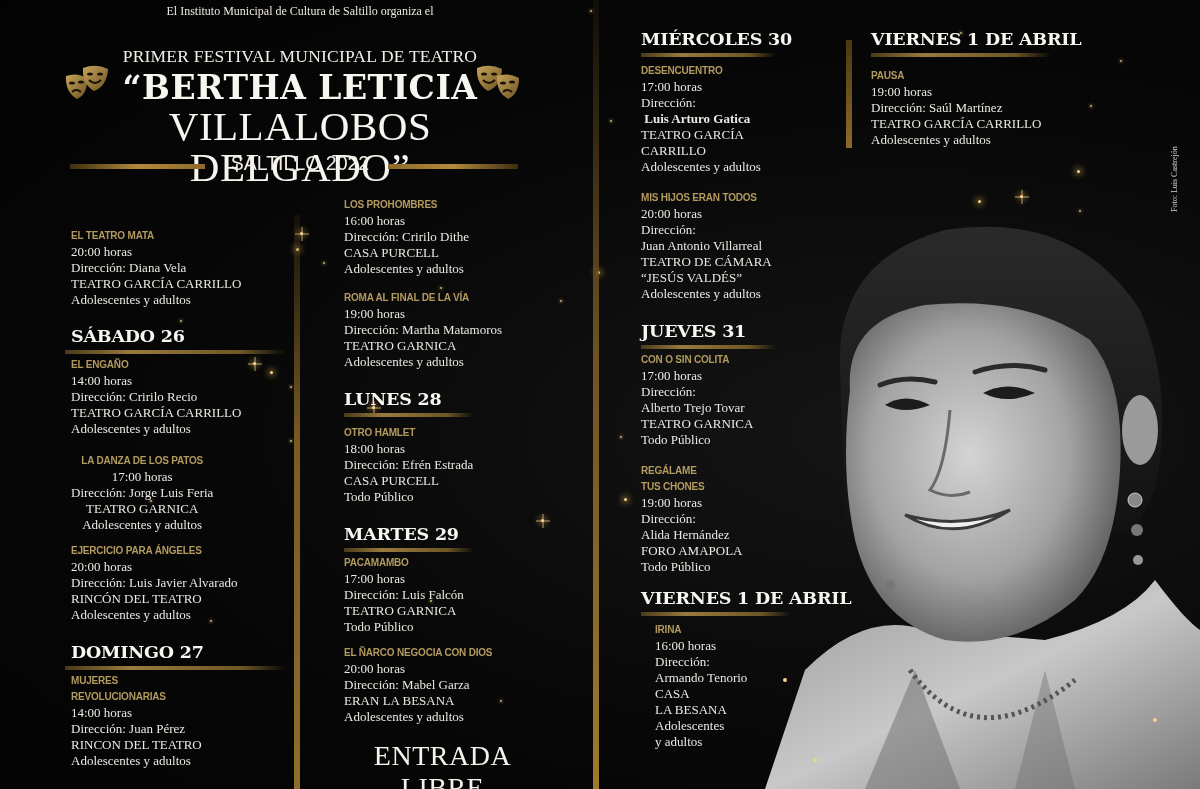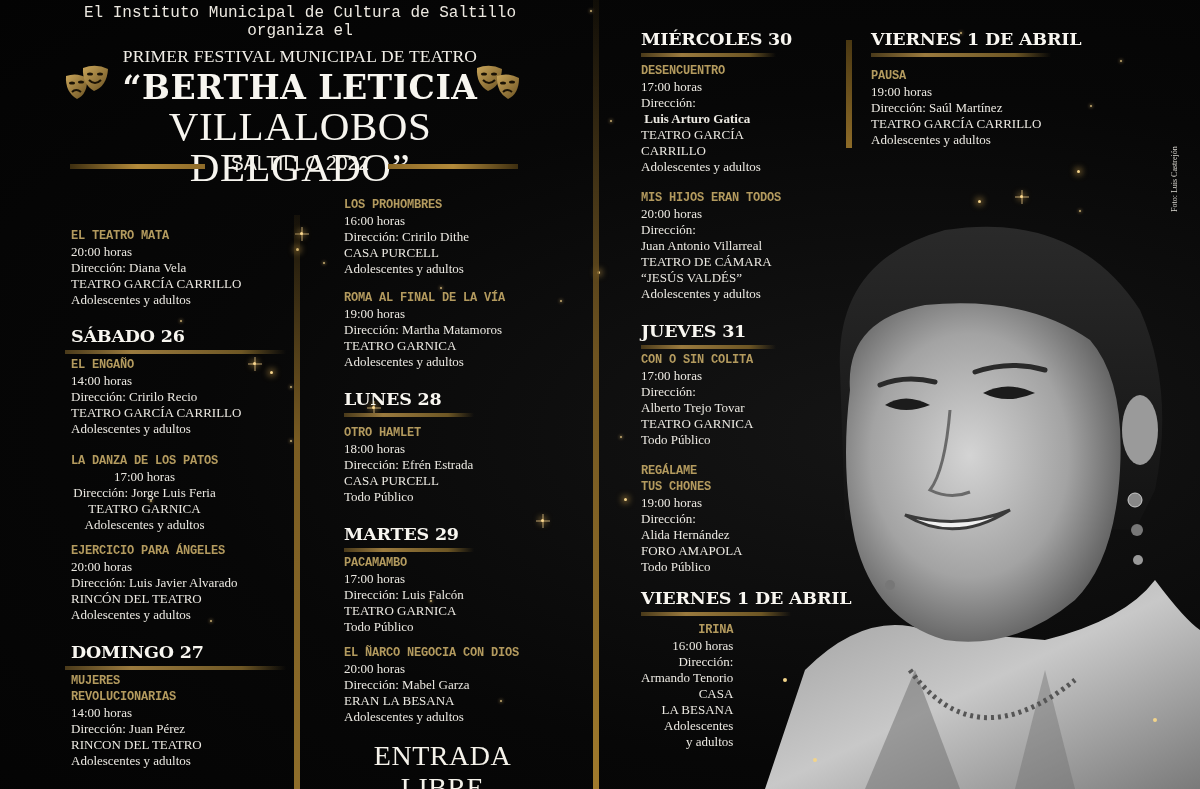--- a/index.html
+++ b/index.html
@@ -13,22 +13,22 @@
   .star { position: absolute; width: 3px; height: 3px; border-radius: 50%;
     background: #f6d58c; box-shadow: 0 0 6px 2px rgba(240,190,90,0.55); }
   .star.small { width: 2px; height: 2px; box-shadow: 0 0 3px 1px rgba(240,200,120,0.4); opacity: .8; }
   .star.big::before, .star.big::after { content: ""; position: absolute; left: 50%; top: 50%;
     background: rgba(255,220,150,0.7); transform: translate(-50%,-50%); }
   .star.big::before { width: 14px; height: 1px; }
   .star.big::after { width: 1px; height: 14px; }
 
   
   .header { position: absolute; left: 60px; top: 0; width: 480px; height: 180px; text-align: center; }
-  .org-line { position: absolute; top: 4px; left: 0; right: 0; font-family: Liberation Mono, monospace;
-    font-size: 16px; color: #ece8e0; }
+  .org-line { position: absolute; top: 4px; left: 0; right: 0; font-family: Liberation Serif, serif;
+    font-size: 12px; color: #ece8e0; }
   .festival-line { position: absolute; top: 46px; left: 0; right: 0; font-family: Liberation Serif, serif;
     font-size: 17.5px; letter-spacing: .2px; color: #f2efe8; }
   .title-line1 { position: absolute; top: 68px; left: 0; right: 0; font-family: "DejaVu Serif", serif;
     font-weight: bold; font-size: 33px; letter-spacing: 0.5px; color: #f7f5ef; }
   .title-line2 { position: absolute; top: 106px; left: 0; right: 0; font-family: "Liberation Serif", serif;
     font-size: 41px; letter-spacing: 0.5px; color: #f7f5ef; line-height: 1; }
   .city-row { position: absolute; top: 152px; left: 0; right: 0; height: 26px; }
   .city-text { position: absolute; left: 0; right: 0; top: 0; font-family: "Liberation Sans", sans-serif;
     font-size: 19.5px; color: #f2efe8; }
   .city-bar { position: absolute; top: 12px; height: 5px; background: linear-gradient(90deg,#3d2e10,#b38a3a,#8d6a28); }
@@ -36,21 +36,21 @@
   .city-bar.right { right: 22px; width: 130px; background: linear-gradient(90deg,#8d6a28,#b38a3a,#3d2e10); }
 
   .mask { position: absolute; }
   .mask-left { left: 63px; top: 62px; }
   .mask-right { left: 472px; top: 62px; }
   .day { position: absolute; }
   .day-title { font-family: "DejaVu Serif", serif; font-weight: bold; font-size: 17.5px; color: #f8f6f0;
     white-space: nowrap; letter-spacing: -0.2px; }
   .day-bar { height: 4px; margin-top: 4px; background: linear-gradient(90deg,#4a3a1a,#9a7a3e 30%,#6d5624 80%,rgba(60,45,15,0)); }
   .event { position: absolute; font-family: "Liberation Serif", serif; font-size: 13px; line-height: 16px; color: #ece9e2; }
-  .event-title { font-family: Liberation Mono, monospace; font-weight: bold; font-size: 12px; line-height: 16px;
+  .event-title { font-family: Liberation Sans, sans-serif; font-weight: bold; font-size: 10px; line-height: 16px;
     color: #b39a5e; letter-spacing: -0.2px; white-space: nowrap; }
   .event-line { white-space: nowrap; }
 
   .vbar { position: absolute; width: 6px; background: linear-gradient(180deg, rgba(100,75,25,0.15), #7a5c22 40%, #8e6d2a 100%); }
 
   .entrada { position: absolute; left: 330px; top: 740px; width: 225px; text-align: center;
     font-family: "Liberation Serif", serif; font-size: 28px; color: #f5f2ea; letter-spacing: .5px; }
 
   
   .portrait { position: absolute; left: 745px; top: 200px; width: 455px; height: 589px; }
@@ -329,21 +329,21 @@
     <div class="event-line">Dirección:</div>
     <div class="event-line">Alida Hernández</div>
     <div class="event-line">FORO AMAPOLA</div>
     <div class="event-line">Todo Público</div>
   </div>
 
   <div class="day" style="left:641px;top:588px;width:210px;">
     <div class="day-title">VIERNES 1 DE ABRIL</div>
     <div class="day-bar" style="width:150px;"></div>
   </div>
-  <div class="event" style="left:641px;top:622px;text-align:right;">
+  <div class="event" style="left:655px;top:622px;">
     <div class="event-title">IRINA</div>
     <div class="event-line">16:00 horas</div>
     <div class="event-line">Dirección:</div>
     <div class="event-line">Armando Tenorio</div>
     <div class="event-line">CASA</div>
     <div class="event-line">LA BESANA</div>
     <div class="event-line">Adolescentes</div>
     <div class="event-line">y adultos</div>
   </div>
 

